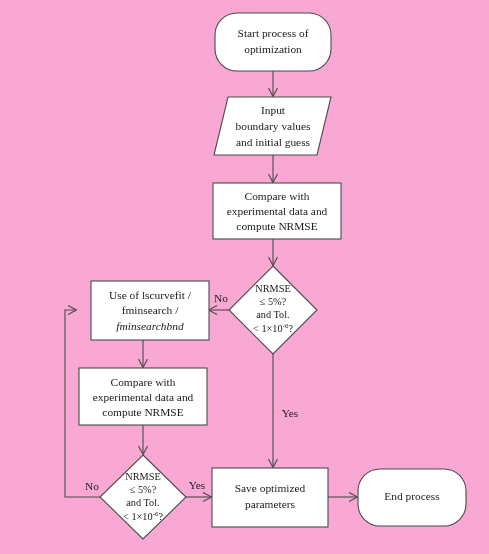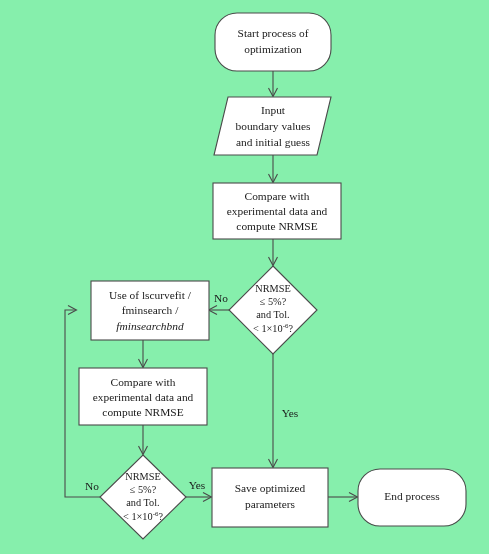--- a/index.html
+++ b/index.html
@@ -4,21 +4,21 @@
 <style>
   html, body {
     margin: 0;
     padding: 0;
     background: #ffffff;
   }
   #flowchart-root {
     position: relative;
     width: 489px;
     height: 554px;
-    background: #86efac;
+    background: #f9a8d4;
     overflow: hidden;
     font-family: "Liberation Serif", "DejaVu Serif", serif;
   }
   svg#flow-svg {
     position: absolute;
     left: 0;
     top: 0;
     width: 489px;
     height: 554px;
   }

